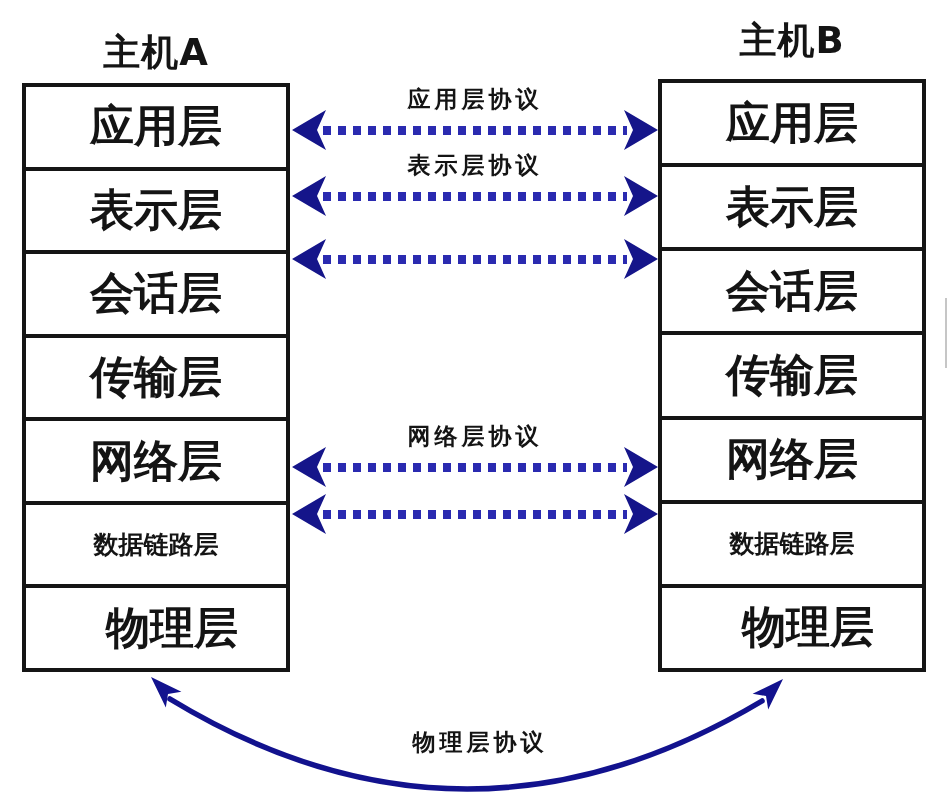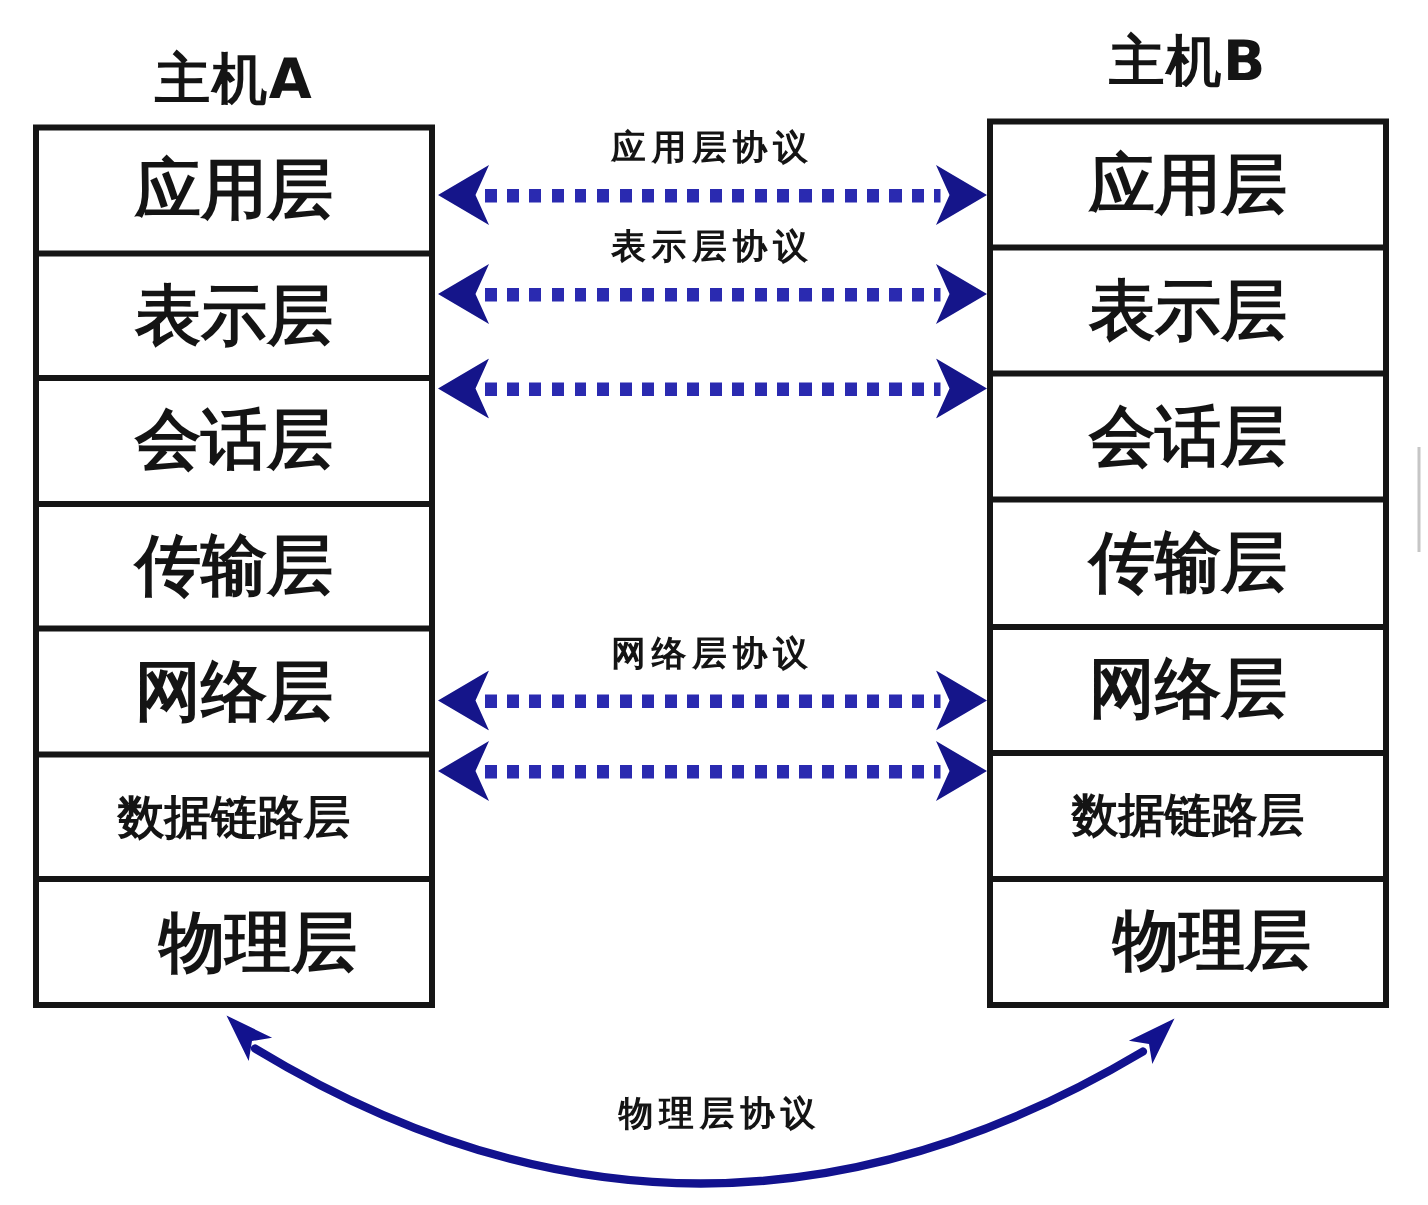--- a/index.html
+++ b/index.html
@@ -17,21 +17,21 @@
     position:absolute;box-sizing:border-box;border:4px solid #151515;
     background:#ffffff;display:flex;flex-direction:column;
   }
   #stackA{left:22px;top:83px;width:268px;height:589px;}
   #stackB{left:658px;top:79px;width:268px;height:593px;}
   .layer-row{
     flex:1 1 0;display:flex;align-items:center;justify-content:center;
     font-size:44px;font-weight:bold;border-bottom:4px solid #151515;
     white-space:nowrap;
   }
-  .layer-row.small{font-size:31px;}
+  .layer-row.small{font-size:25px;}
   .layer-row:last-child{border-bottom:none;margin-left:32px;}
   .protocol-group{position:absolute;left:292px;width:366px;}
   .protocol-label{
     text-align:center;font-size:23px;font-weight:bold;letter-spacing:4px;
     height:38px;line-height:38px;white-space:nowrap;
   }
   .protocol-arrow{display:flex;align-items:center;height:40px;margin-top:-8px;}
   .dots{
     flex:1 1 auto;height:9px;margin:0 -3px;
     background:repeating-linear-gradient(90deg,#2a2ab0 0 8px,transparent 8px 15px);

